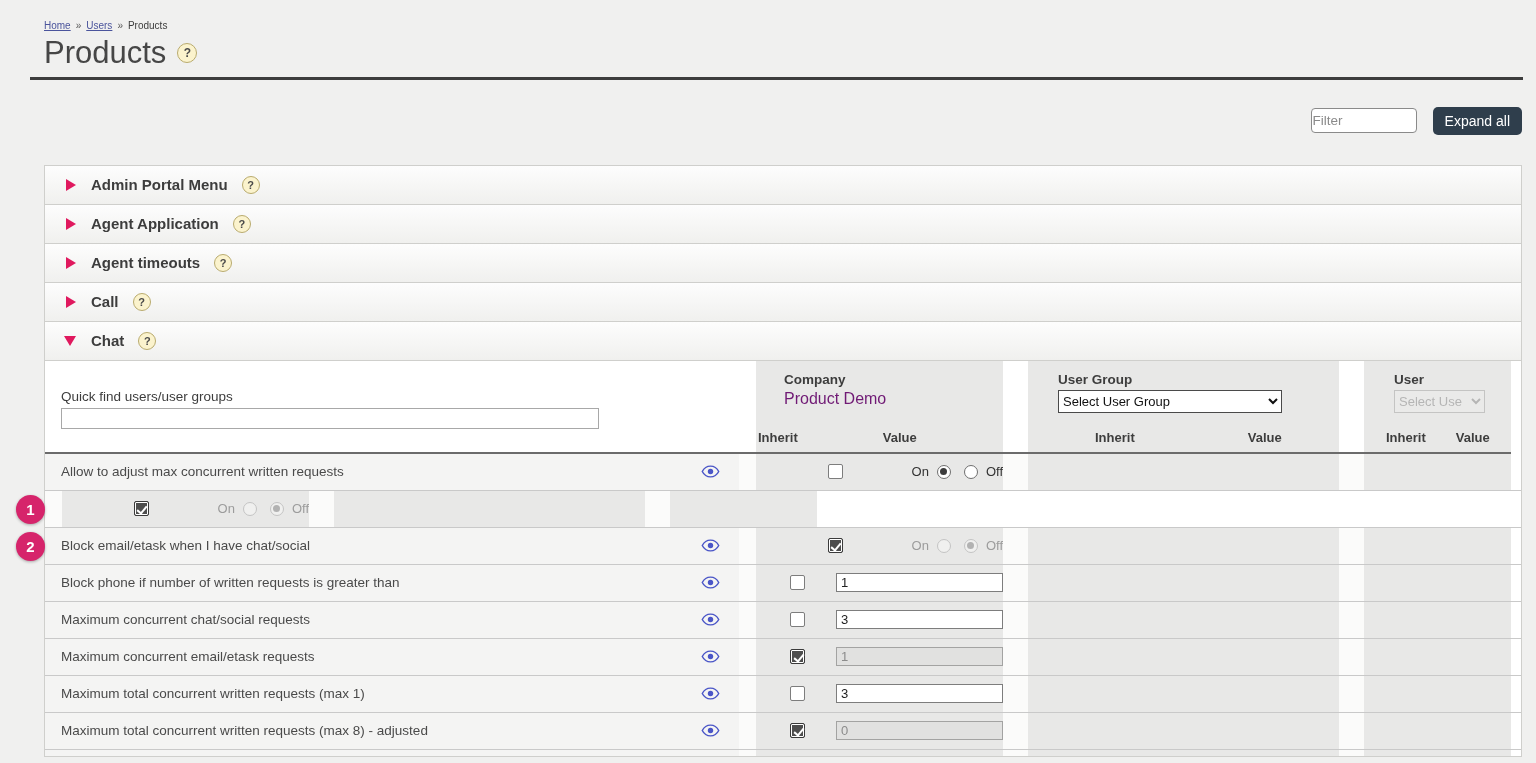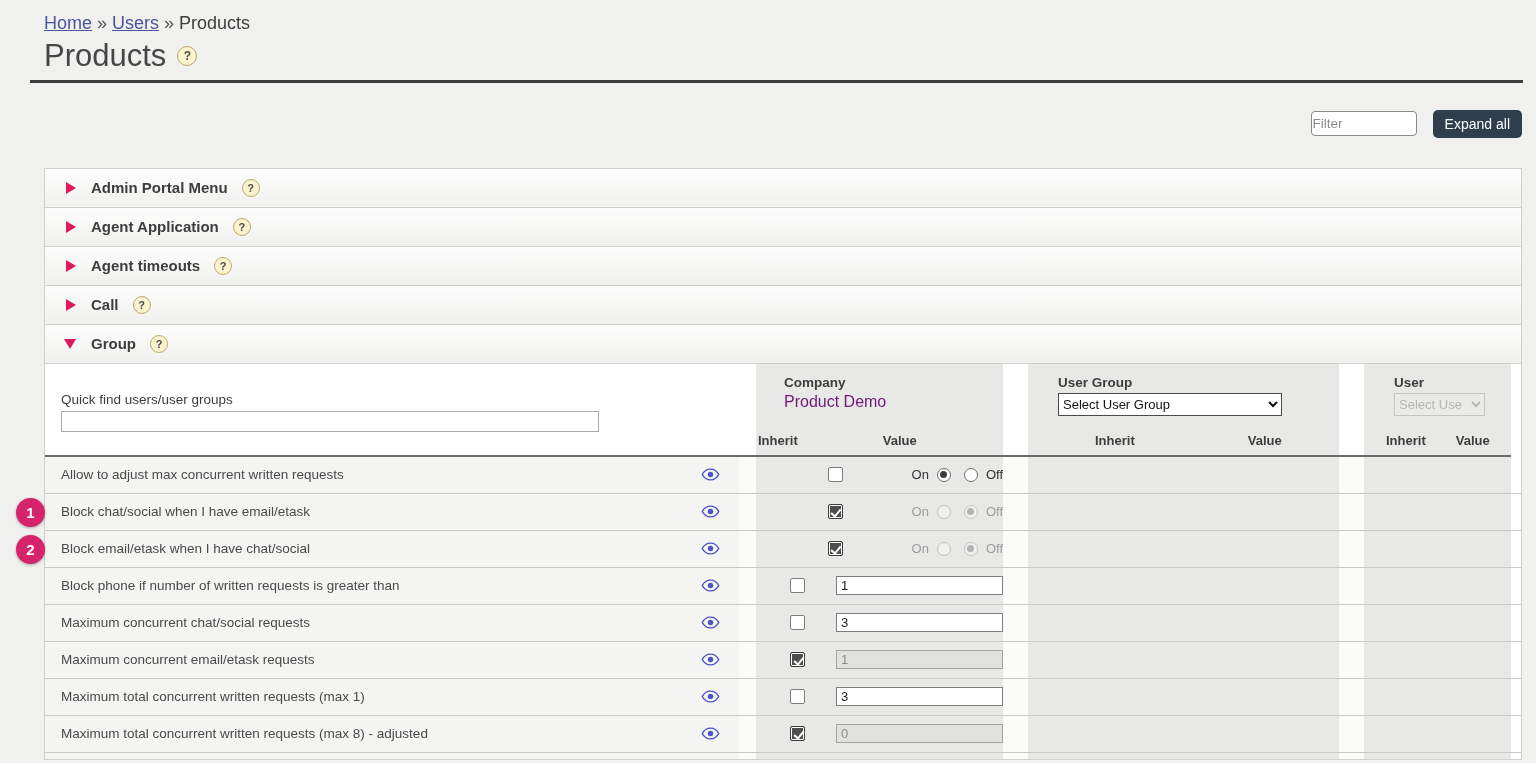--- a/index.html
+++ b/index.html
@@ -5,21 +5,21 @@
   * { box-sizing: border-box; margin: 0; padding: 0; }
   html,body { width:1536px; height:763px; overflow:hidden; }
   body {
     background:#f0f0ef;
     font-family:"Liberation Sans","DejaVu Sans",sans-serif;
     color:#3d3d3d;
   }
   .page { position:relative; padding-left:44px; width:1536px; }
 
   
-  .breadcrumb { padding-top:13px; font-size:18px; color:#3d3d3d; }
+  .breadcrumb { padding-top:1px; font-size:10px; color:#3d3d3d;margin-top:19px; }
   .breadcrumb a { color:#4a549c; text-decoration:underline; cursor:pointer; }
   .breadcrumb .sep { color:#555; margin:0 5px; }
   .title-row { margin-top:4px; display:flex; align-items:center; }
   .page-title { font-size:31px; font-weight:400; color:#464646; line-height:1.15; }
   .help {
     width:18px; height:18px; border-radius:50%;
     background:#fbf3cd; border:1px solid #b9ab6e; color:#4a4a4a;
     font-size:11px; font-weight:700;
     display:inline-flex; align-items:center; justify-content:center;
     flex:0 0 auto; cursor:pointer;
@@ -159,21 +159,21 @@
       <div class="acc-header">
         <span class="arrow-right"></span>
 
         <span class="acc-label">Call</span>
         <span class="help"></span>
       </div>
 
       <div class="acc-header">
 
         <span class="arrow-down"></span>
-        <span class="acc-label">Group</span>
+        <span class="acc-label">Chat</span>
         <span class="help"></span>
       </div>
 
   <div class="chat-body">
 
       <div class="thead">
         <div class="c-label">
           <div class="qf-label">Quick find users/user groups</div>
           <input class="qf-input" style="">
         </div>
@@ -235,29 +235,20 @@
           </div>
           <div class="c-gap2"></div>
           <div class="c-ug"></div>
           <div class="c-gap3"></div>
           <div class="c-user"></div>
           <div class="c-fill"></div>
         </div>
 
         <div class="trow">
           <span class="badge">1</span>
-          <div class="c-label">
-            <span>Block chat/social when I have email/etask</span>
-            <span class="eye">
-              <svg width="19" height="13" viewBox="0 0 24 16">
-                <path d="M12 1.2 C7 1.2 3.4 4.5 1.6 8 3.4 11.5 7 14.8 12 14.8 s8.6-3.3 10.4-6.8 C20.6 4.5 17 1.2 12 1.2 z" fill="none" stroke="#4a55c7" stroke-width="1.8"></path>
-                <circle cx="12" cy="8" r="3.4" fill="#4a55c7"></circle>
-              </svg>
-            </span>
-          </div>
           <div class="c-gap1"></div>
           <div class="c-company">
             <span class="cb checked"></span>
             <span class="rgroup disabled">
               <span class="r-on-lbl">On</span>
               <span class="radio"></span>
               <span class="radio sel"></span>
               <span class="r-off-lbl">Off</span>
             </span>
 

